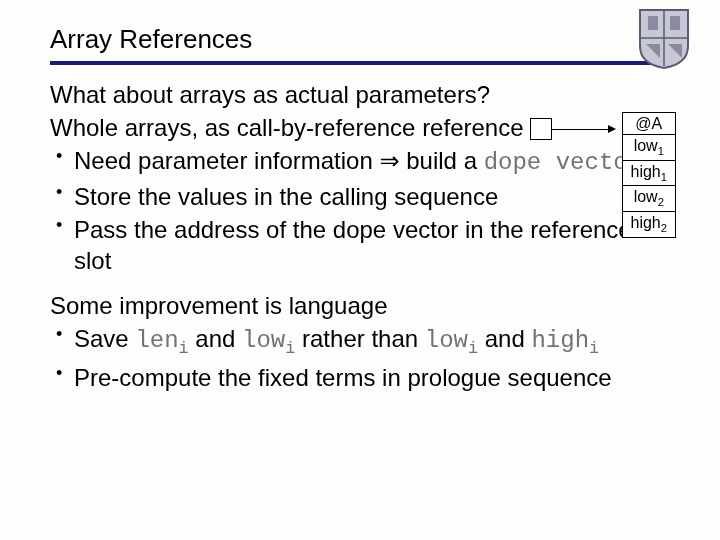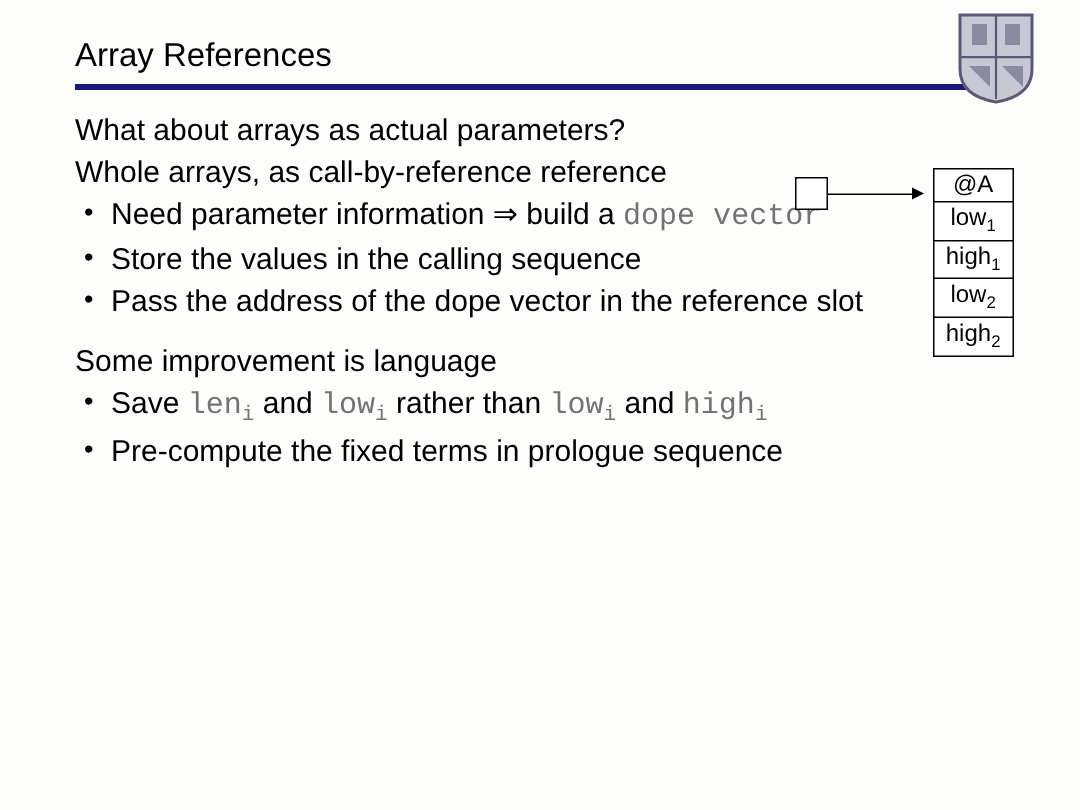--- a/index.html
+++ b/index.html
@@ -6,39 +6,39 @@
   body {
     width: 720px;
     height: 540px;
     background: #fdfdfb;
     font-family: "Comic Sans MS", "Trebuchet MS", sans-serif;
     position: relative;
     padding: 24px 50px 20px 50px;
     color: #000;
   }
   .title {
-    font-size: 22px;
+    font-size: 26px;
     font-weight: normal;
     margin-bottom: 6px;
   }
   .rule {
     height: 4px;
     background: #1a1a7a;
     margin-bottom: 14px;
     width: 100%;
   }
   .logo {
     position: absolute;
     top: 8px;
     right: 30px;
     width: 52px;
     height: 62px;
   }
   .content {
-    font-size: 20px;
+    font-size: 24px;
     line-height: 1.3;
   }
   .para { margin-bottom: 14px; }
   .lead { margin-bottom: 2px; }
   ul { list-style: none; padding-left: 2px; }
   li { position: relative; padding-left: 22px; margin-bottom: 2px; }
   li::before {
     content: "•";
     position: absolute;
     left: 4px;

